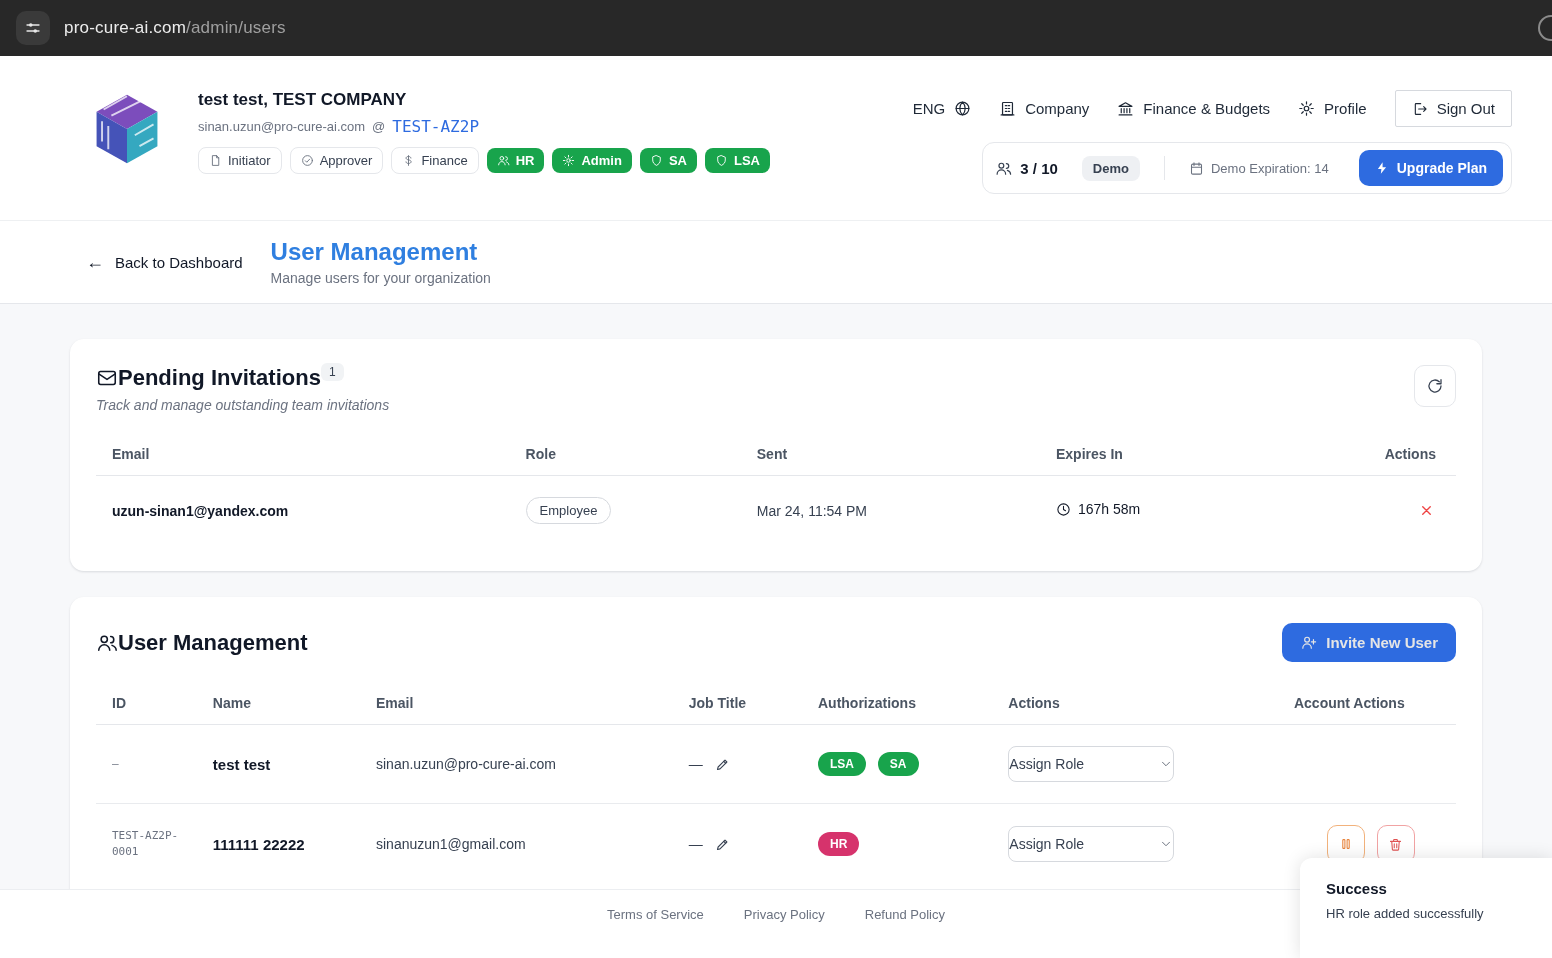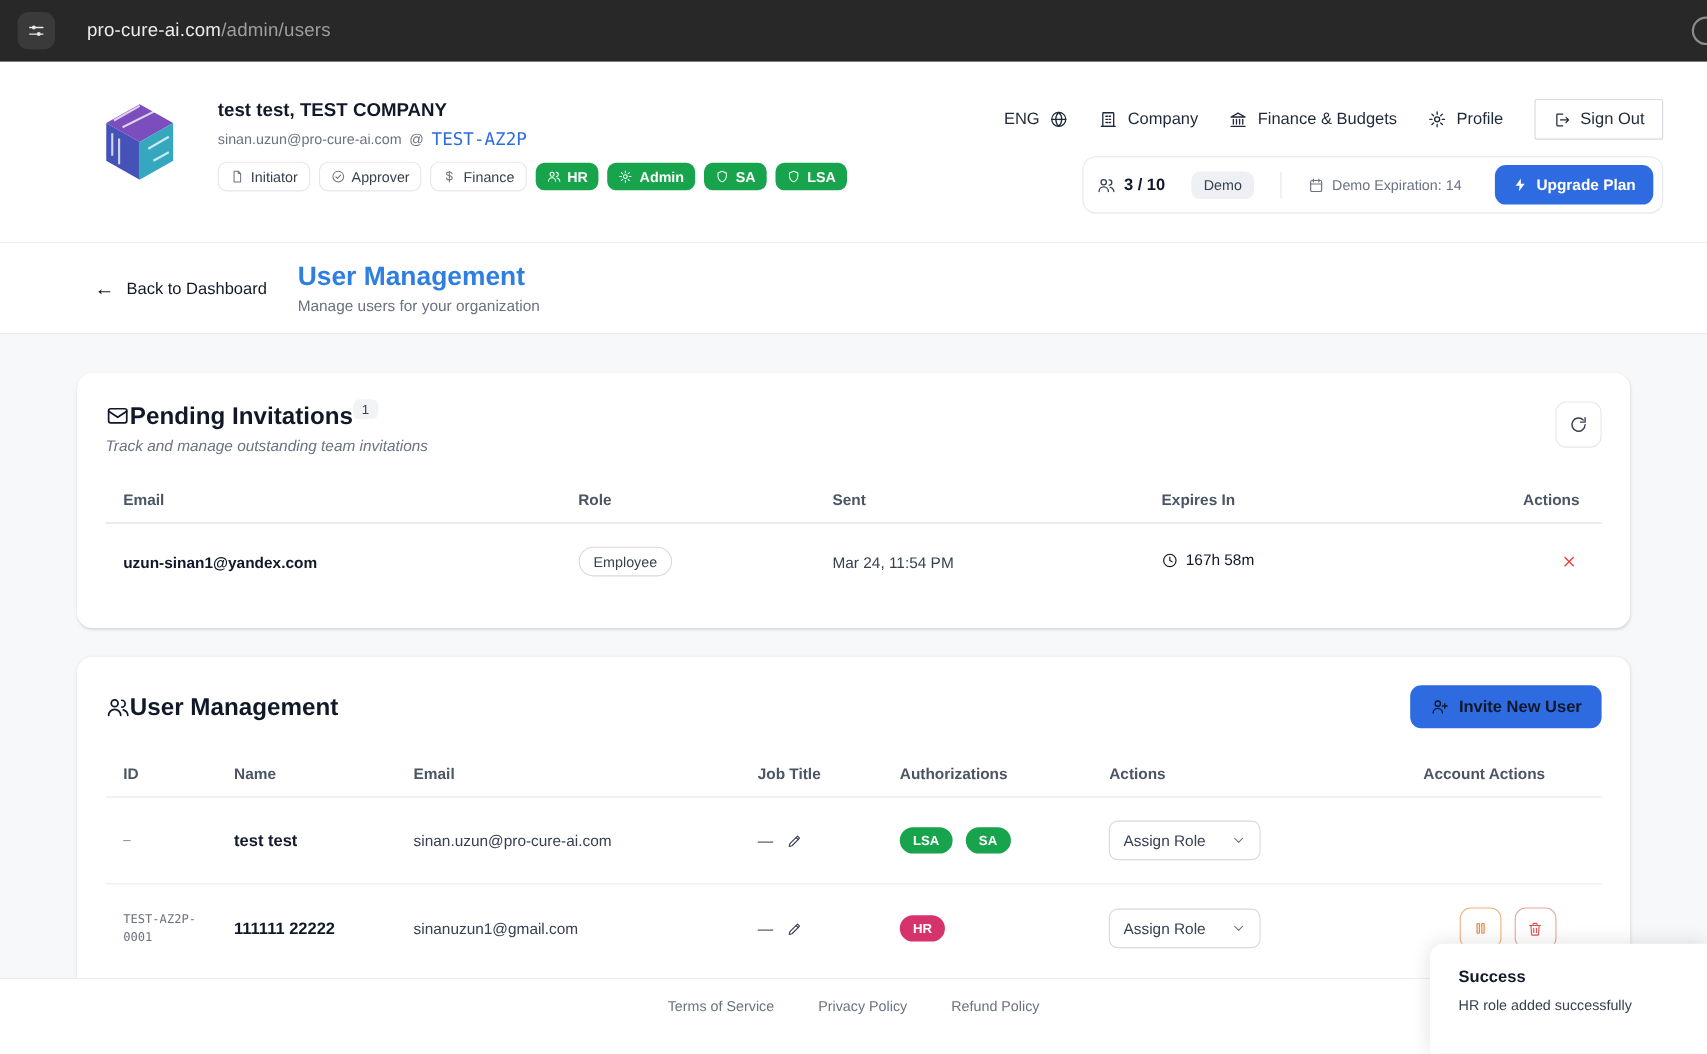--- a/index.html
+++ b/index.html
@@ -6,21 +6,21 @@
   html,body { width:1552px; height:958px; }
   body {
     font-family: "Liberation Sans", sans-serif;
     background:#fff; color:#111827;
     display:flex; flex-direction:column; overflow:hidden; position:relative;
   }
   svg { display:block; }
   .ic { stroke:currentColor; fill:none; stroke-width:1.7; stroke-linecap:round; stroke-linejoin:round; }
 
   
-  .browser-bar { height:56px; background:#282828; display:flex; align-items:center; gap:29px; padding:0 16px; position:relative; flex:0 0 auto; }
+  .browser-bar { height:56px; background:#282828; display:flex; align-items:center; gap:14px; padding:0 16px; position:relative; flex:0 0 auto; }
   .tune-btn { width:34px; height:34px; border-radius:10px; background:#3a3a3a; color:#e8e8e8; display:flex; align-items:center; justify-content:center; cursor:pointer; }
   .url { font-size:17px; color:#9f9f9f; letter-spacing:.2px; }
   .url .host { color:#ececec; }
   .browser-edge-icon { position:absolute; right:-12px; top:15px; width:26px; height:26px; border-radius:50%; border:2px solid #8b8b8b; }
 
   
   .app-header { background:#fff; display:flex; align-items:flex-start; padding:34px 40px 26px 88px; flex:0 0 auto; }
   .logo { width:78px; height:78px; margin-right:32px; }
   .company-title { font-size:17px; font-weight:bold; color:#111827; }
   .email-line { margin-top:7px; font-size:13px; color:#6b7280; display:flex; align-items:center; gap:7px; }
@@ -29,21 +29,21 @@
   .badge-outline { display:inline-flex; align-items:center; gap:6px; border:1px solid #e5e7eb; border-radius:8px; padding:5px 10px; font-size:13px; color:#374151; background:#fff; cursor:default; }
   .badge-outline .bi { color:#6b7280; }
   .badge-green { display:inline-flex; align-items:center; gap:6px; border-radius:8px; padding:5px 10px; font-size:13px; font-weight:bold; color:#fff; background:#18a44c; }
   .header-right { margin-left:auto; display:flex; flex-direction:column; align-items:flex-end; gap:15px; }
   .top-nav { display:flex; align-items:center; gap:28px; font-size:15px; color:#1f2937; }
   .nav-item { display:inline-flex; align-items:center; gap:9px; cursor:pointer; }
   .signout-btn { display:inline-flex; align-items:center; gap:9px; border:1px solid #d6d9de; border-radius:2px; padding:9px 16px; background:#fff; font-size:15px; color:#1f2937; cursor:pointer; font-family:inherit; }
   .plan-row { display:flex; align-items:center; gap:24px; border:1px solid #e5e7eb; border-radius:12px; padding:7px 8px 7px 12px; }
   .usage { display:inline-flex; align-items:center; gap:8px; font-size:15px; font-weight:bold; color:#111827; }
   .usage .ui { color:#374151; }
-  .demo-pill { background:#eef0f3; border-radius:8px; padding:5px 11px; font-size:13px; font-weight:normal; color:#374151; }
+  .demo-pill { background:#eef0f3; border-radius:8px; padding:5px 11px; font-size:13px; font-weight:bold; color:#374151; }
   .vdiv { width:1px; height:24px; background:#e5e7eb; }
   .expiration { display:inline-flex; align-items:center; gap:7px; font-size:13px; color:#6b7280; padding-right:6px; }
   .upgrade-btn { display:inline-flex; align-items:center; gap:8px; background:#2e6be0; color:#fff; border:none; border-radius:10px; padding:10px 16px; font-size:14px; font-weight:bold; cursor:pointer; font-family:inherit; }
 
   
   .subheader { background:#fff; border-top:1px solid #eef0f2; border-bottom:1px solid #e5e7eb; display:flex; align-items:center; padding:17px 40px 17px 86px; flex:0 0 auto; }
   .back-link { display:inline-flex; align-items:center; gap:11px; font-size:15px; color:#111827; cursor:pointer; }
   .back-arrow { font-size:18px; color:#111827; }
   .page-title-block { margin-left:28px; }
   .page-title { font-size:24px; font-weight:bold; color:#2f7fe0; }
@@ -52,42 +52,42 @@
   
   .main { flex:1 1 auto; background:#f7f8fa; padding:35px 70px 30px; overflow:hidden; }
   .card { background:#fff; border-radius:14px; box-shadow:0 1px 2px rgba(16,24,40,.05), 0 1px 3px rgba(16,24,40,.08); padding:26px; }
   .card + .card { margin-top:26px; }
   .card-head { display:flex; align-items:flex-start; justify-content:space-between; }
   .card-title-row { display:flex; align-items:center; }
   .card-title { font-size:22px; font-weight:bold; color:#111827; }
   .count-badge { background:#f1f3f5; border-radius:6px; padding:2px 8px; font-size:12px; color:#374151; align-self:flex-start; margin-top:-2px; }
   .card-subtitle { margin-top:6px; font-size:14px; color:#6b7280;font-style:italic; }
   .icon-btn { width:42px; height:42px; border:1px solid #e5e7eb; border-radius:10px; background:#fff; color:#374151; display:flex; align-items:center; justify-content:center; cursor:pointer; }
-  .invite-btn { display:inline-flex; align-items:center; gap:9px; background:#2e6be0; color:#0f172a; border:none; border-radius:10px; padding:11px 18px; font-size:15px; font-weight:bold; cursor:pointer; font-family:inherit; }
+  .invite-btn { display:inline-flex; align-items:center; gap:9px; background:#2e6be0; color:#e5e5e5; border:none; border-radius:10px; padding:11px 18px; font-size:15px; font-weight:bold; cursor:pointer; font-family:inherit; }
 
   table { width:100%; border-collapse:collapse; margin-top:20px; }
   th { text-align:left; font-size:14px; font-weight:600; color:#4b5563; padding:13px 8px; border-bottom:1px solid #e5e7eb; }
   td { padding:21px 8px; font-size:14px; color:#111827; vertical-align:middle; }
   tbody tr + tr td { border-top:1px solid #e9ebee; }
   th:first-child, td:first-child { padding-left:16px; }
   th.right, td.right { text-align:right; padding-right:20px; }
 
   .email-strong { font-weight:600; color:#111827; }
   .pill-outline { display:inline-block; border:1px solid #d6d9de; border-radius:999px; padding:5px 13px; font-size:13px; color:#374151; background:#fff; }
   .cell-flex { display:inline-flex; align-items:center; gap:7px; }
   .x-btn { background:none; border:none; color:#ef4444; cursor:pointer; padding:2px; }
 
   .id-mono { font-family:"DejaVu Sans Mono", monospace; font-size:11px; color:#6b7280; line-height:1.5; word-break:break-word; }
   .name-cell { font-weight:bold; font-size:15px; color:#111827; }
   .email-cell { color:#374151; }
   .job-cell { display:inline-flex; align-items:center; gap:12px; color:#374151; }
   .pencil { color:#374151; cursor:pointer; }
   .pill-green { display:inline-block; border-radius:999px; padding:5px 12px; font-size:12px; font-weight:bold; color:#fff; background:#18a44c; margin-right:8px; }
   .pill-pink { display:inline-block; border-radius:999px; padding:5px 12px; font-size:12px; font-weight:bold; color:#fff; background:#d6336c; }
-  .assign-select { display:inline-flex; align-items:center; justify-content:space-between; width:138px; border:1px solid #d6d9de; border-radius:8px; padding:9px 12px; font-size:14px; color:#374151; background:#fff; cursor:pointer; font-family:inherit; }
+  .assign-select { display:inline-flex; align-items:center; justify-content:space-between; width:166px; border:1px solid #d6d9de; border-radius:8px; padding:9px 0; font-size:14px; color:#374151; background:#fff; cursor:pointer; font-family:inherit; }
   .assign-select .chev { color:#6b7280; }
   .acct-cell { text-align:center; }
   .acct-btns { display:inline-flex; gap:12px; }
   .pause-btn { width:38px; height:38px; border-radius:10px; border:1.5px solid #f2b27c; background:#fff; color:#e8833a; display:flex; align-items:center; justify-content:center; cursor:pointer; }
   .trash-btn { width:38px; height:38px; border-radius:10px; border:1.5px solid #f1a3a3; background:#fff; color:#e05252; display:flex; align-items:center; justify-content:center; cursor:pointer; }
 
   
   .footer { background:#fff; border-top:1px solid #eceef1; padding:17px 0 36px; display:flex; justify-content:center; gap:40px; flex:0 0 auto; }
   .footer a { font-size:13px; color:#6b7280; text-decoration:none; cursor:pointer; }
 

